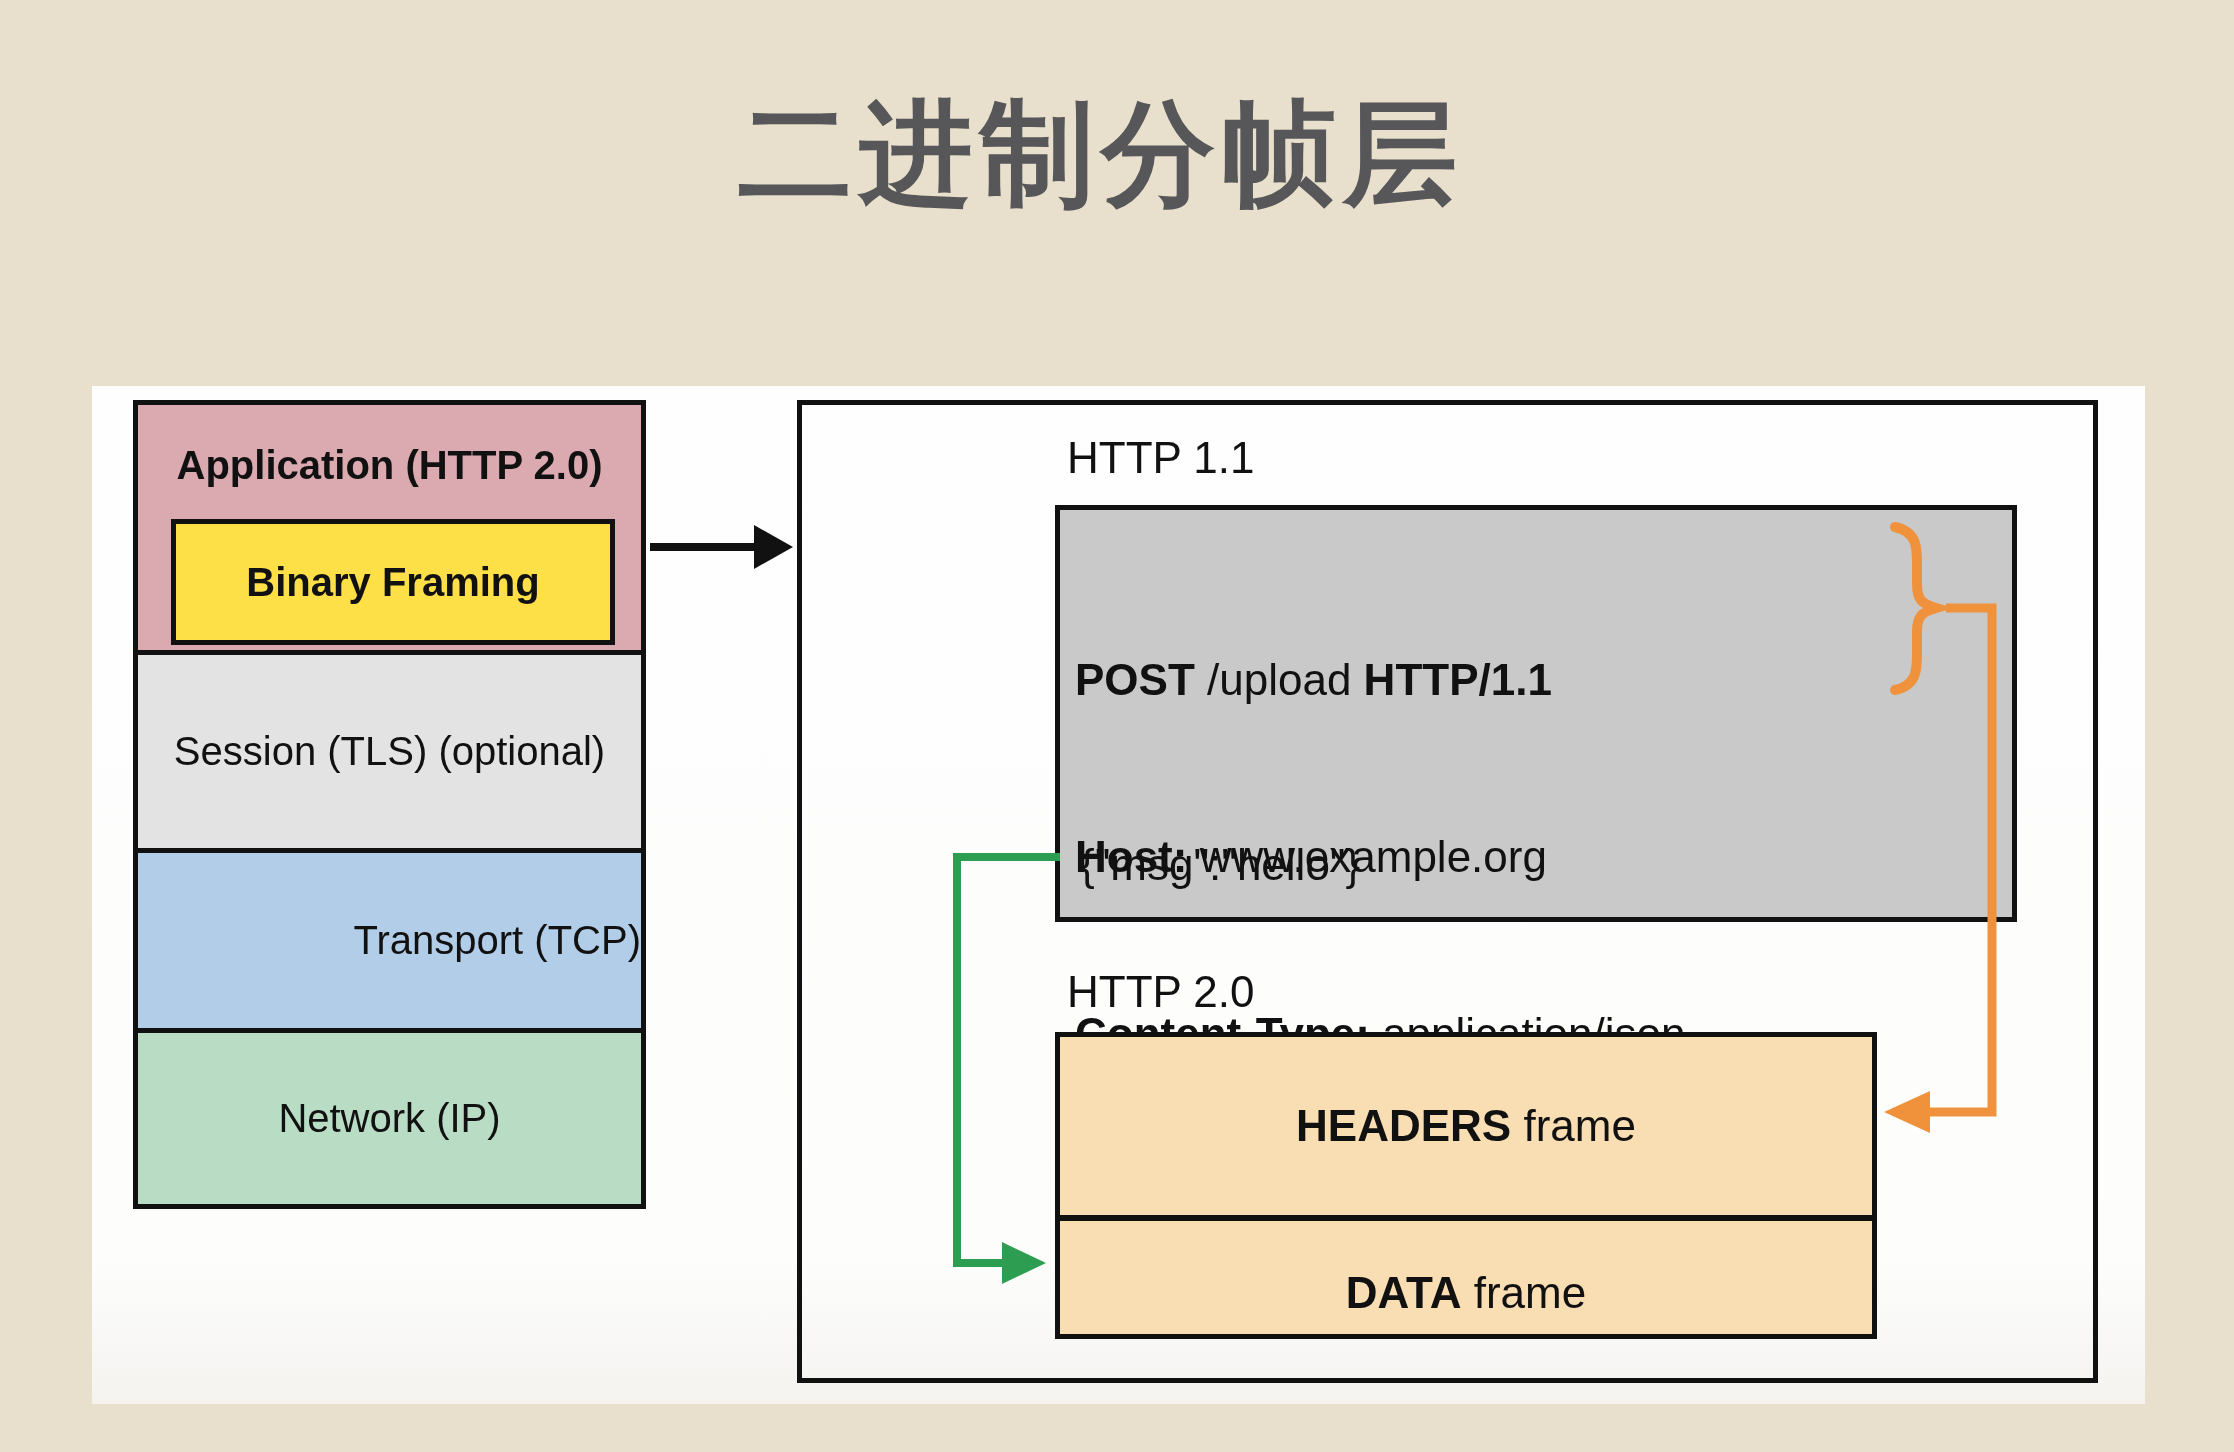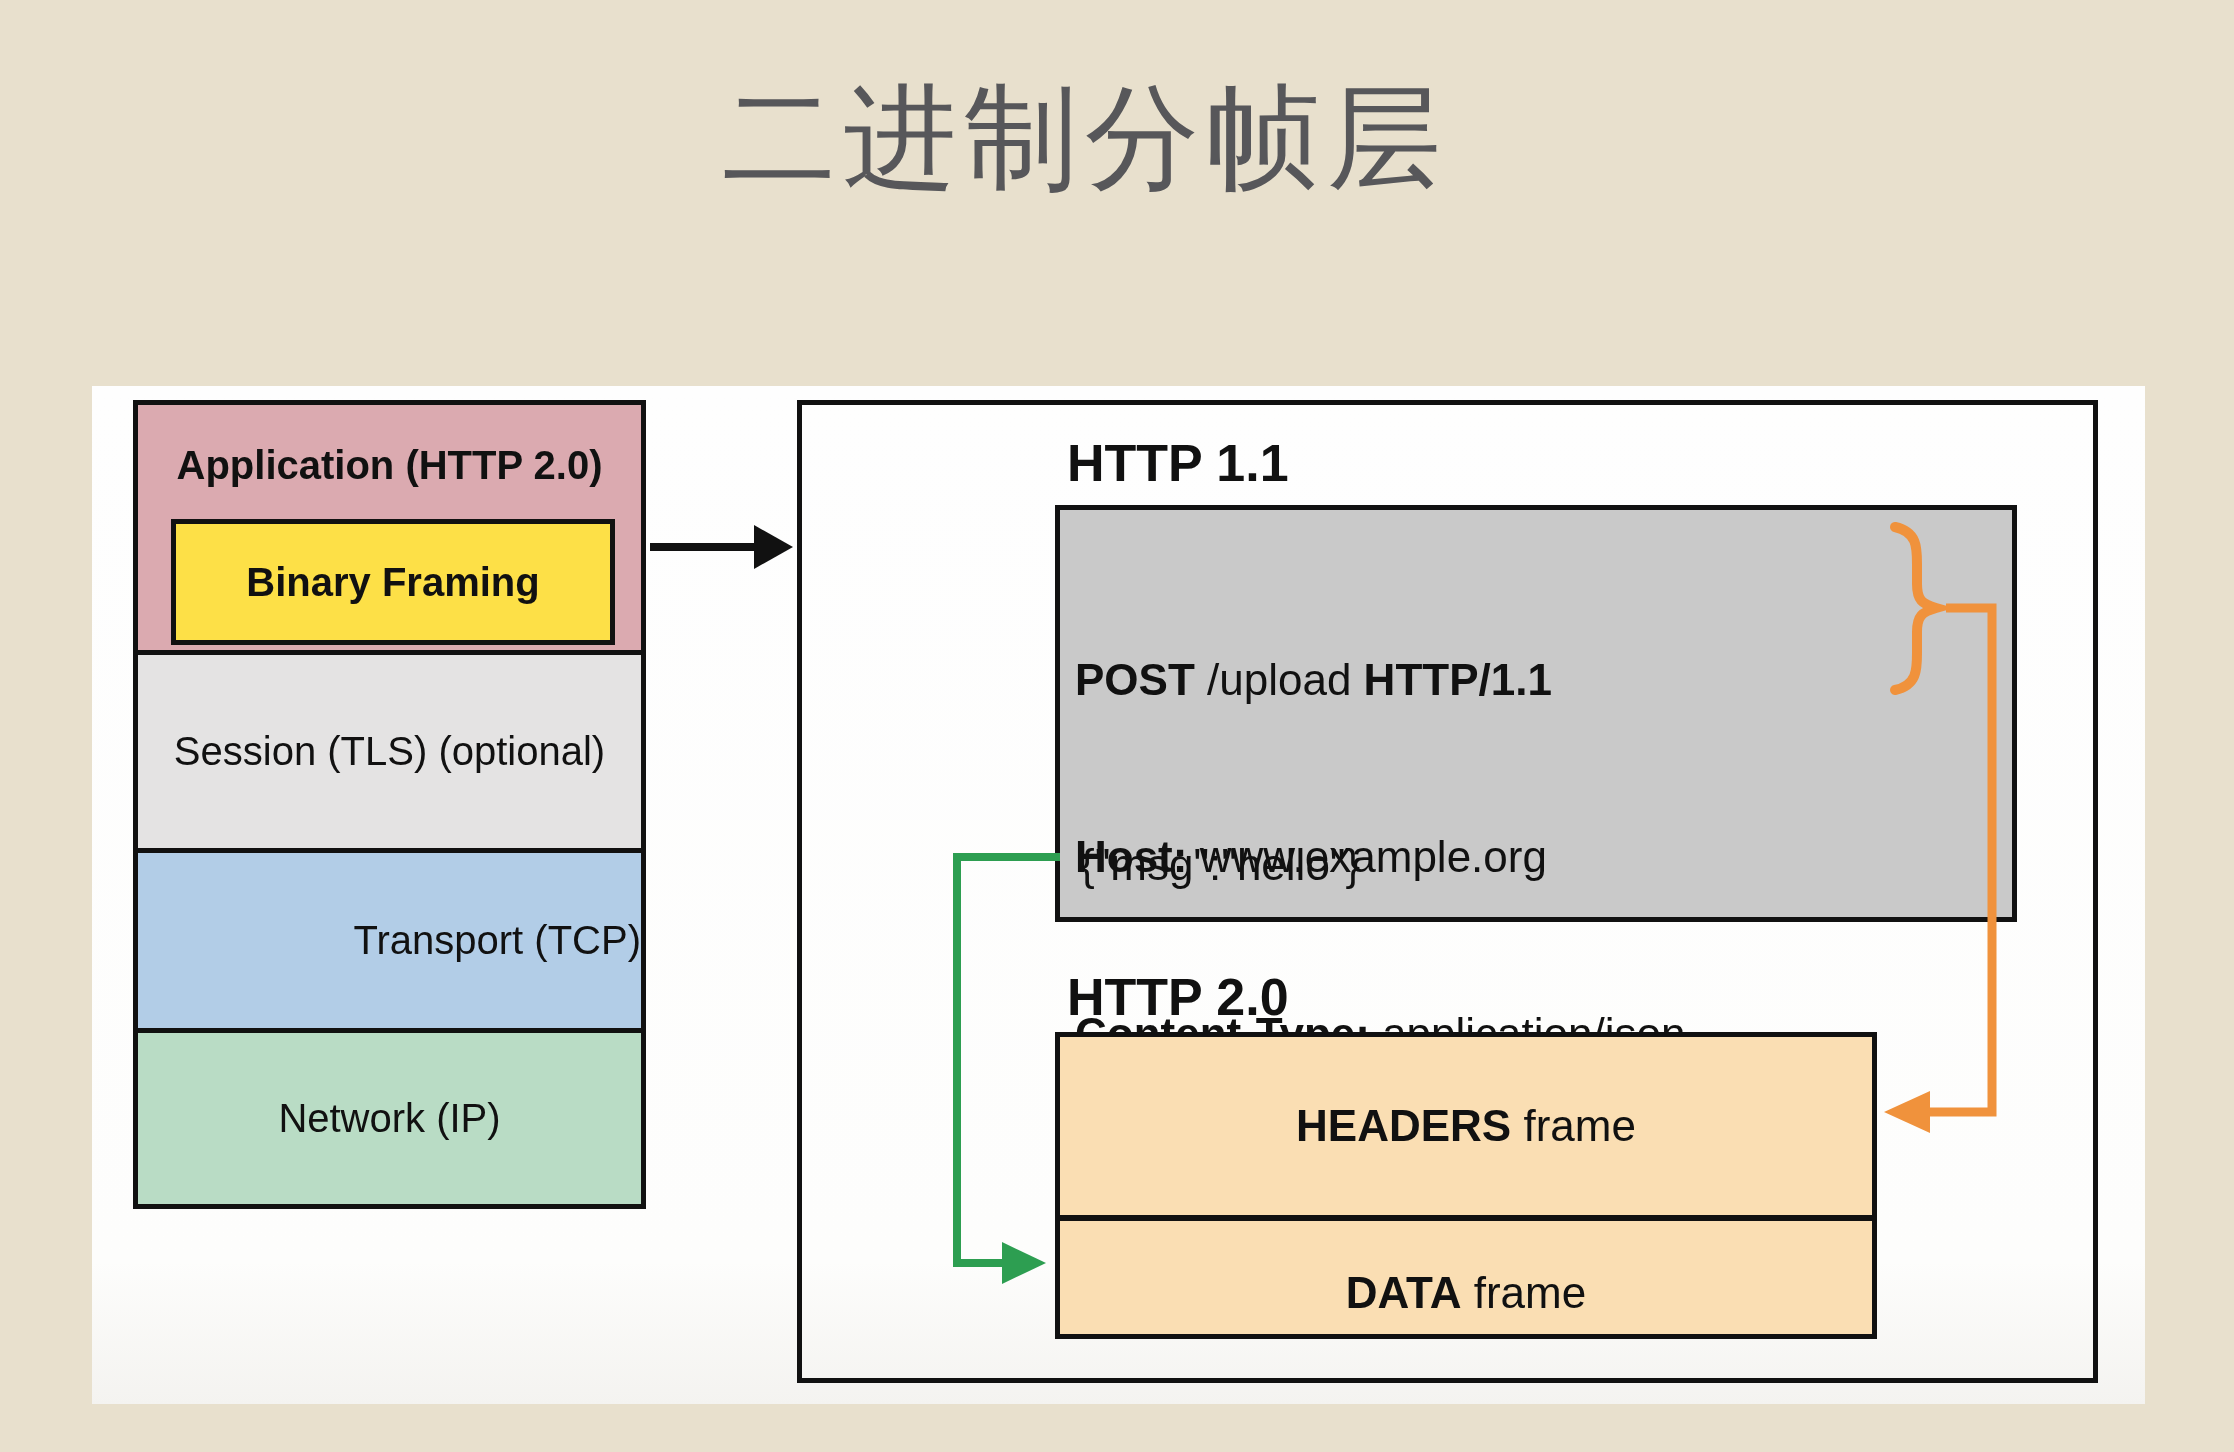--- a/index.html
+++ b/index.html
@@ -3,22 +3,22 @@
 <meta charset="utf-8">
 <style>
   html,body{margin:0;padding:0;background:#e8e0cd;}
   .stage{
     position:relative;width:2234px;height:1452px;overflow:hidden;
     background:#e8e0cd;
     font-family:"Liberation Sans","DejaVu Sans",sans-serif;
     color:#111;
   }
   .title{
-    position:absolute;left:722px;top:62px;margin:0;
-    font-size:114px;font-weight:400;letter-spacing:7px;
+    position:absolute;left:722px;top:62px;margin:16px;
+    font-size:114px;font-weight:700;letter-spacing:7px;
     color:#57575a;font-family:"Liberation Sans","DejaVu Sans",sans-serif;
     white-space:nowrap;
   }
   .panel{
     position:absolute;left:92px;top:386px;width:2053px;height:1018px;
     background:linear-gradient(180deg,#fefefe 0%,#fdfdfc 86%,#f4f3f0 100%);
   }
   
   .stack{
     position:absolute;left:41px;top:14px;width:513px;height:809px;
@@ -42,21 +42,21 @@
     box-sizing:border-box;border:5px solid #111;background:#fde047;
     display:flex;align-items:center;justify-content:center;
     font-weight:700;font-size:40px;
   }
   
   .rightbox{
     position:absolute;left:705px;top:14px;width:1301px;height:983px;
     box-sizing:border-box;border:5px solid #111;background:transparent;
   }
   .sec-label{
-    position:absolute;left:265px;font-size:52px;font-weight:700;
+    position:absolute;left:265px;font-size:44px;font-weight:400;
     white-space:nowrap;
   }
   .sec-label.http11{top:28px;}
   .sec-label.http20{top:562px;}
   .request-box{
     position:absolute;left:253px;top:100px;width:962px;height:417px;
     box-sizing:border-box;border:5px solid #111;background:#c9c9c9;
   }
   .req-lines{
     padding:22px 0 0 15px;font-size:44px;line-height:59px;white-space:pre;

